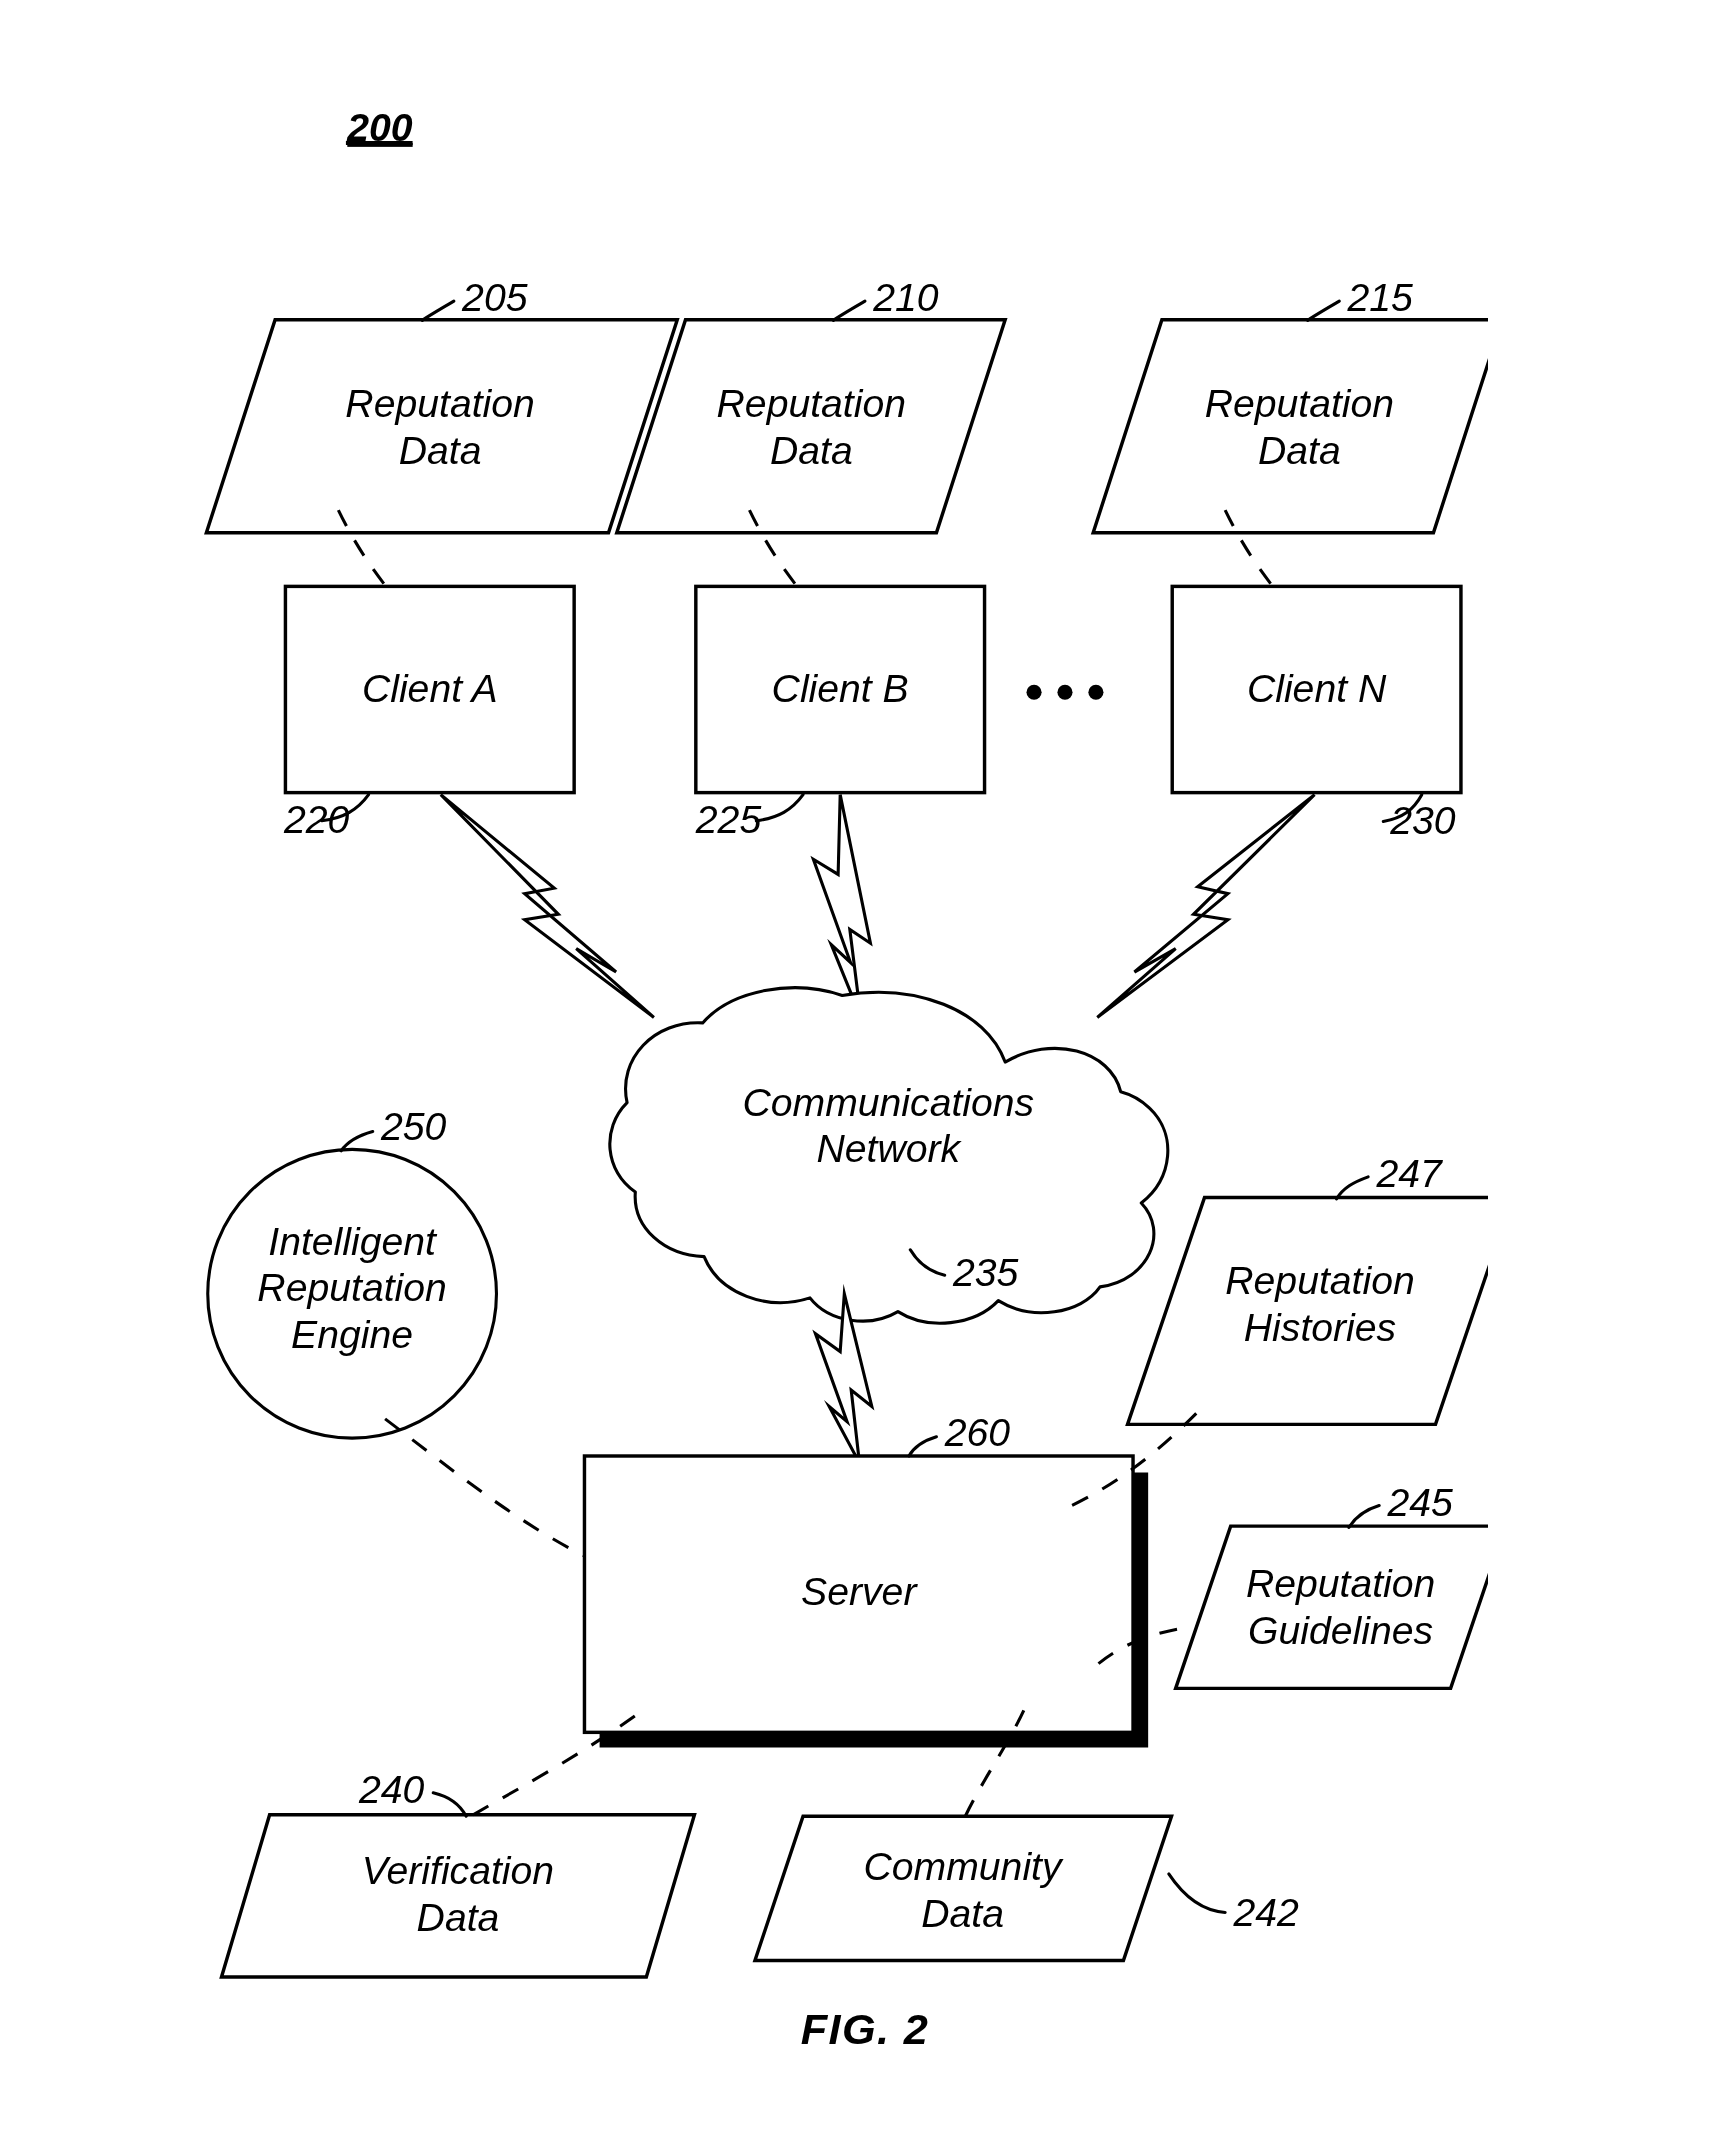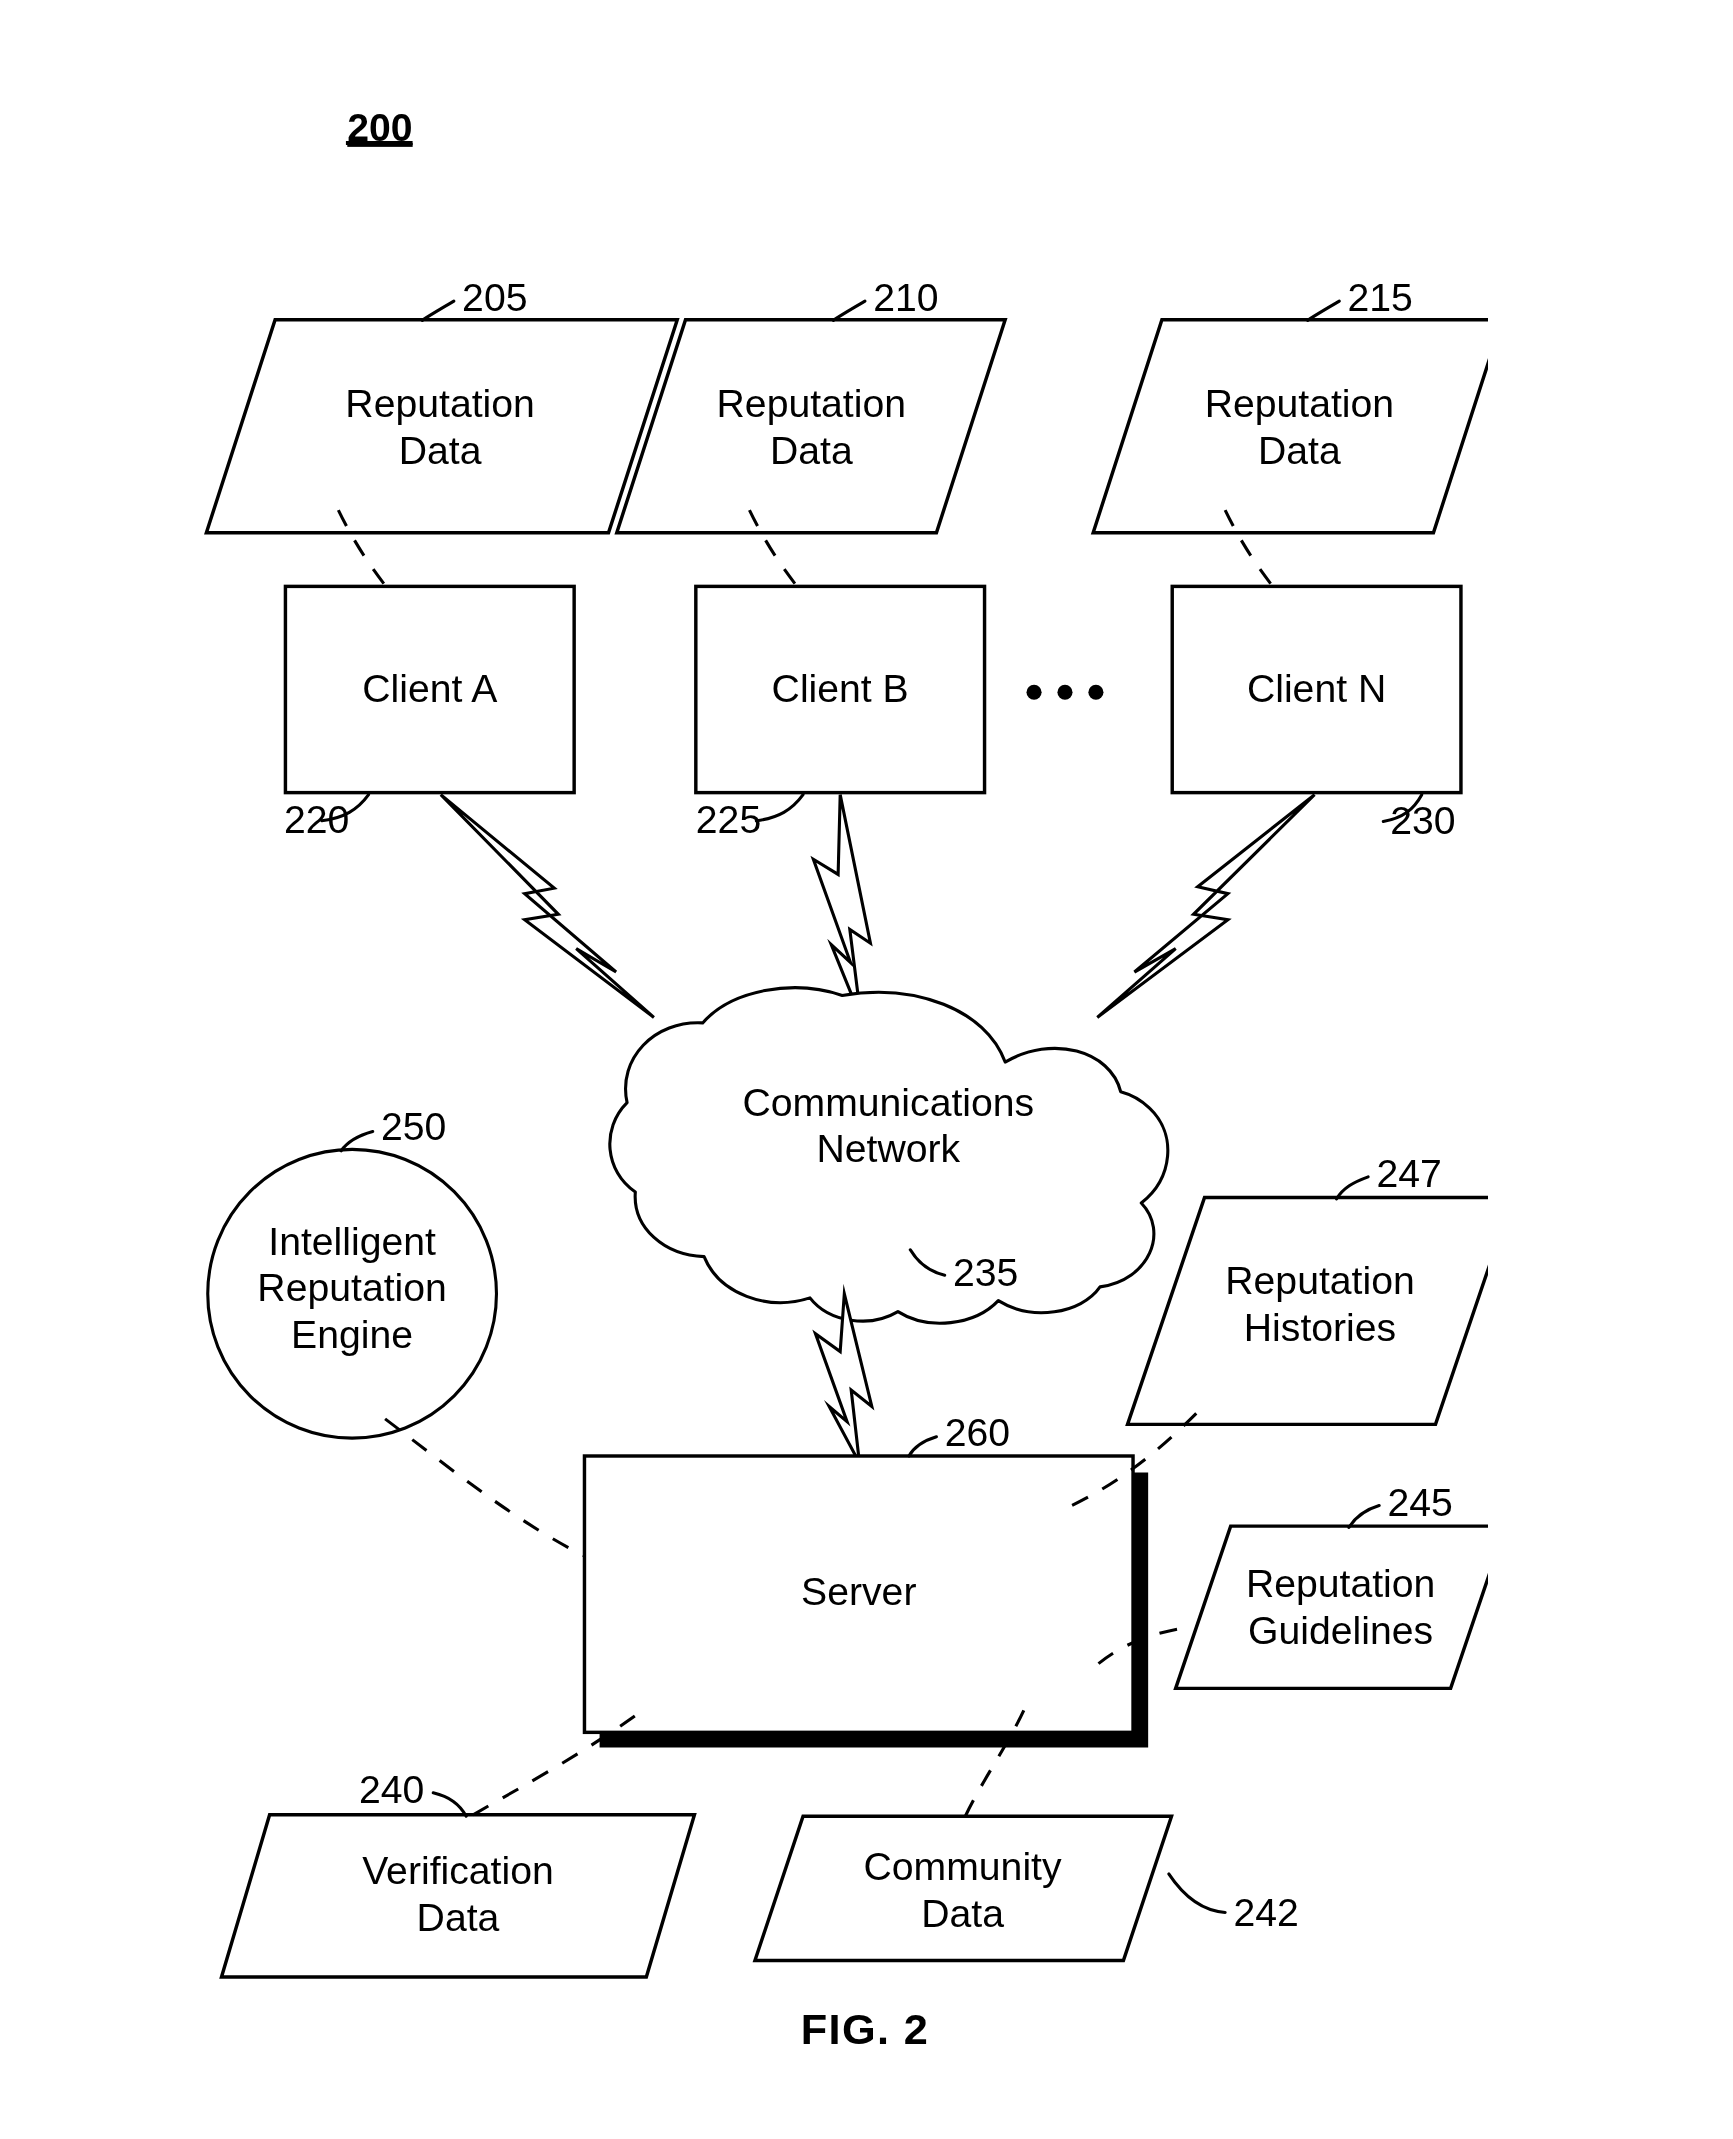--- a/index.html
+++ b/index.html
@@ -11,20 +11,21 @@
   body {
     font-family: "Liberation Sans", sans-serif;
     color: #000000;
   }
   #figure-root {
     position: relative;
     width: 1488px;
     height: 2140px;
     background: #ffffff;
     overflow: hidden;
+    font-style: italic;
   }
   #diagram-svg {
     position: absolute;
     top: 0;
     left: 0;
     width: 1734px;
     height: 2140px;
     display: block;
   }
   .shape-stroke {

